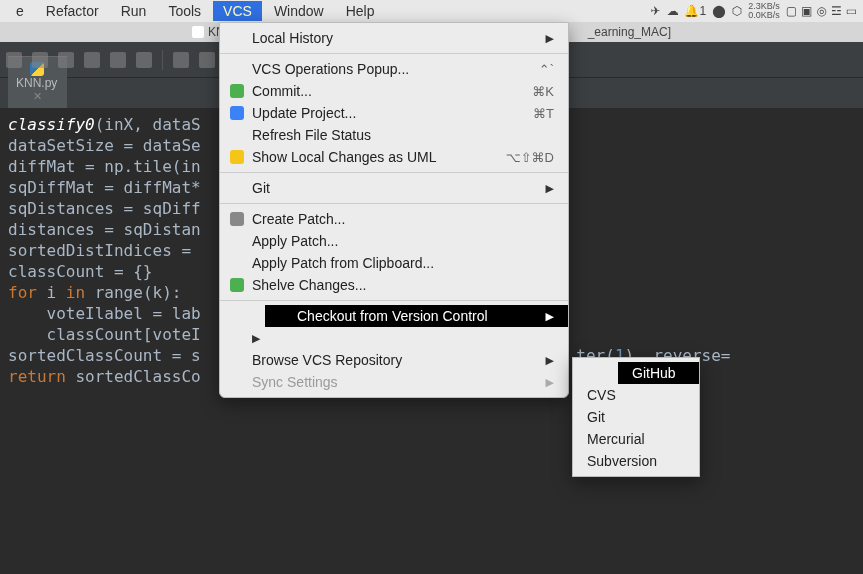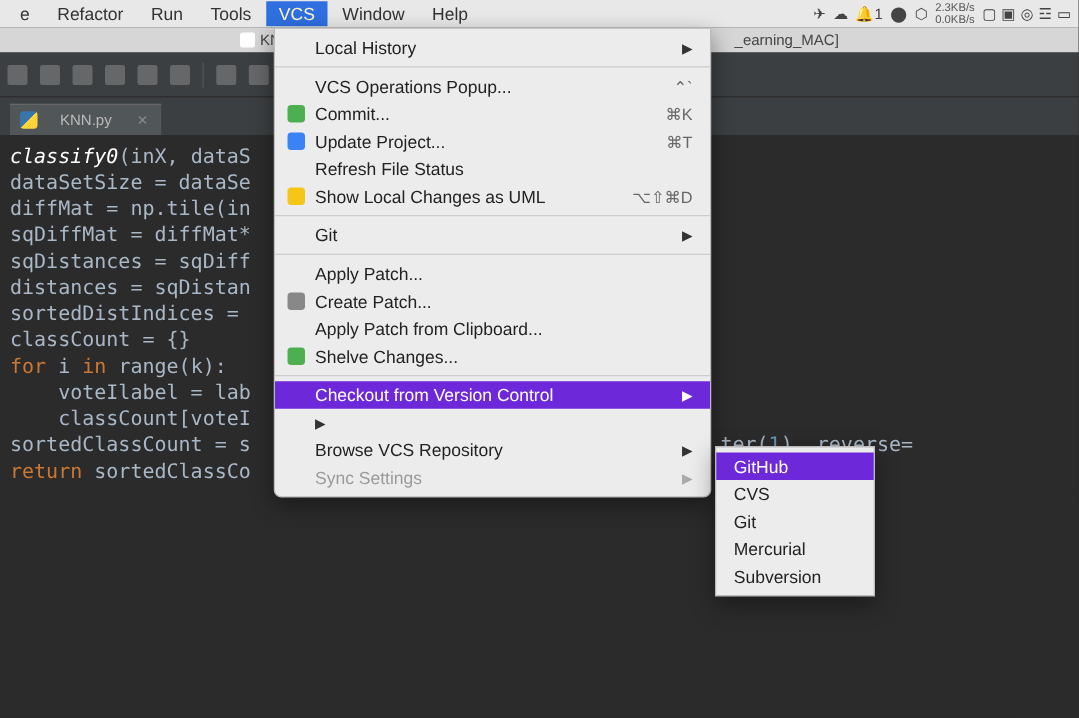--- a/index.html
+++ b/index.html
@@ -90,23 +90,24 @@
       display: flex;
       align-items: flex-end;
       padding-left: 8px;
     }
     .editor-tab {
       background: #515658;
       color: #bbb;
       padding: 5px 10px 5px 8px;
       display: flex;
       align-items: center;
-      gap: 18px;
+      gap: 0;
       font-size: 12px;
       border-top: 1px solid #666;
+      flex-direction: column;
     }
     .editor-tab .py-small-icon {
       width: 14px; height: 14px;
       background: linear-gradient(135deg,#3776ab 50%, #ffd43b 50%);
       border-radius: 3px;
     }
     .editor-tab .close-x { color: #888; font-size: 11px; margin-left: 2px; }
 
     
     .editor {
@@ -140,22 +141,23 @@
       display: flex;
       align-items: center;
       justify-content: space-between;
       padding: 2px 14px 2px 32px;
       height: 22px;
       position: relative;
     }
     .menu-row .shortcut { color: #666; font-size: 13px; }
     .menu-row .arrow { font-size: 11px; color: #333; }
     .menu-row.highlight {
-      background: #6d28d9;
+      background: #000000;
       color: white;
+      margin-left: 45px;
     }
     .menu-row.highlight .arrow { color: white; }
     .menu-row.disabled { color: #9a9a9a; }
     .menu-row.disabled .arrow { color: #aaa; }
     .menu-sep { height: 1px; background: #ccc; margin: 4px 0; }
     .menu-icon {
       position: absolute;
       left: 10px;
       width: 14px; height: 14px;
       border-radius: 3px;
@@ -268,26 +270,26 @@
     <span>Show Local Changes as UML</span>
       <span class="shortcut">⌥⇧⌘D</span>
   </div>
   <div class="menu-sep"></div>
   <div class="menu-row">
     <span>Git</span>
       <span class="arrow">▶</span>
   </div>
   <div class="menu-sep"></div>
   <div class="menu-row">
-    <span>Apply Patch...</span>
-      <span></span>
-  </div>
-  <div class="menu-row">
     <span class="menu-icon ic-box"></span>
     <span>Create Patch...</span>
+      <span></span>
+  </div>
+  <div class="menu-row">
+    <span>Apply Patch...</span>
       <span></span>
   </div>
   <div class="menu-row">
     <span>Apply Patch from Clipboard...</span>
       <span></span>
   </div>
   <div class="menu-row">
     <span class="menu-icon ic-green"></span>
     <span>Shelve Changes...</span>
       <span></span>

